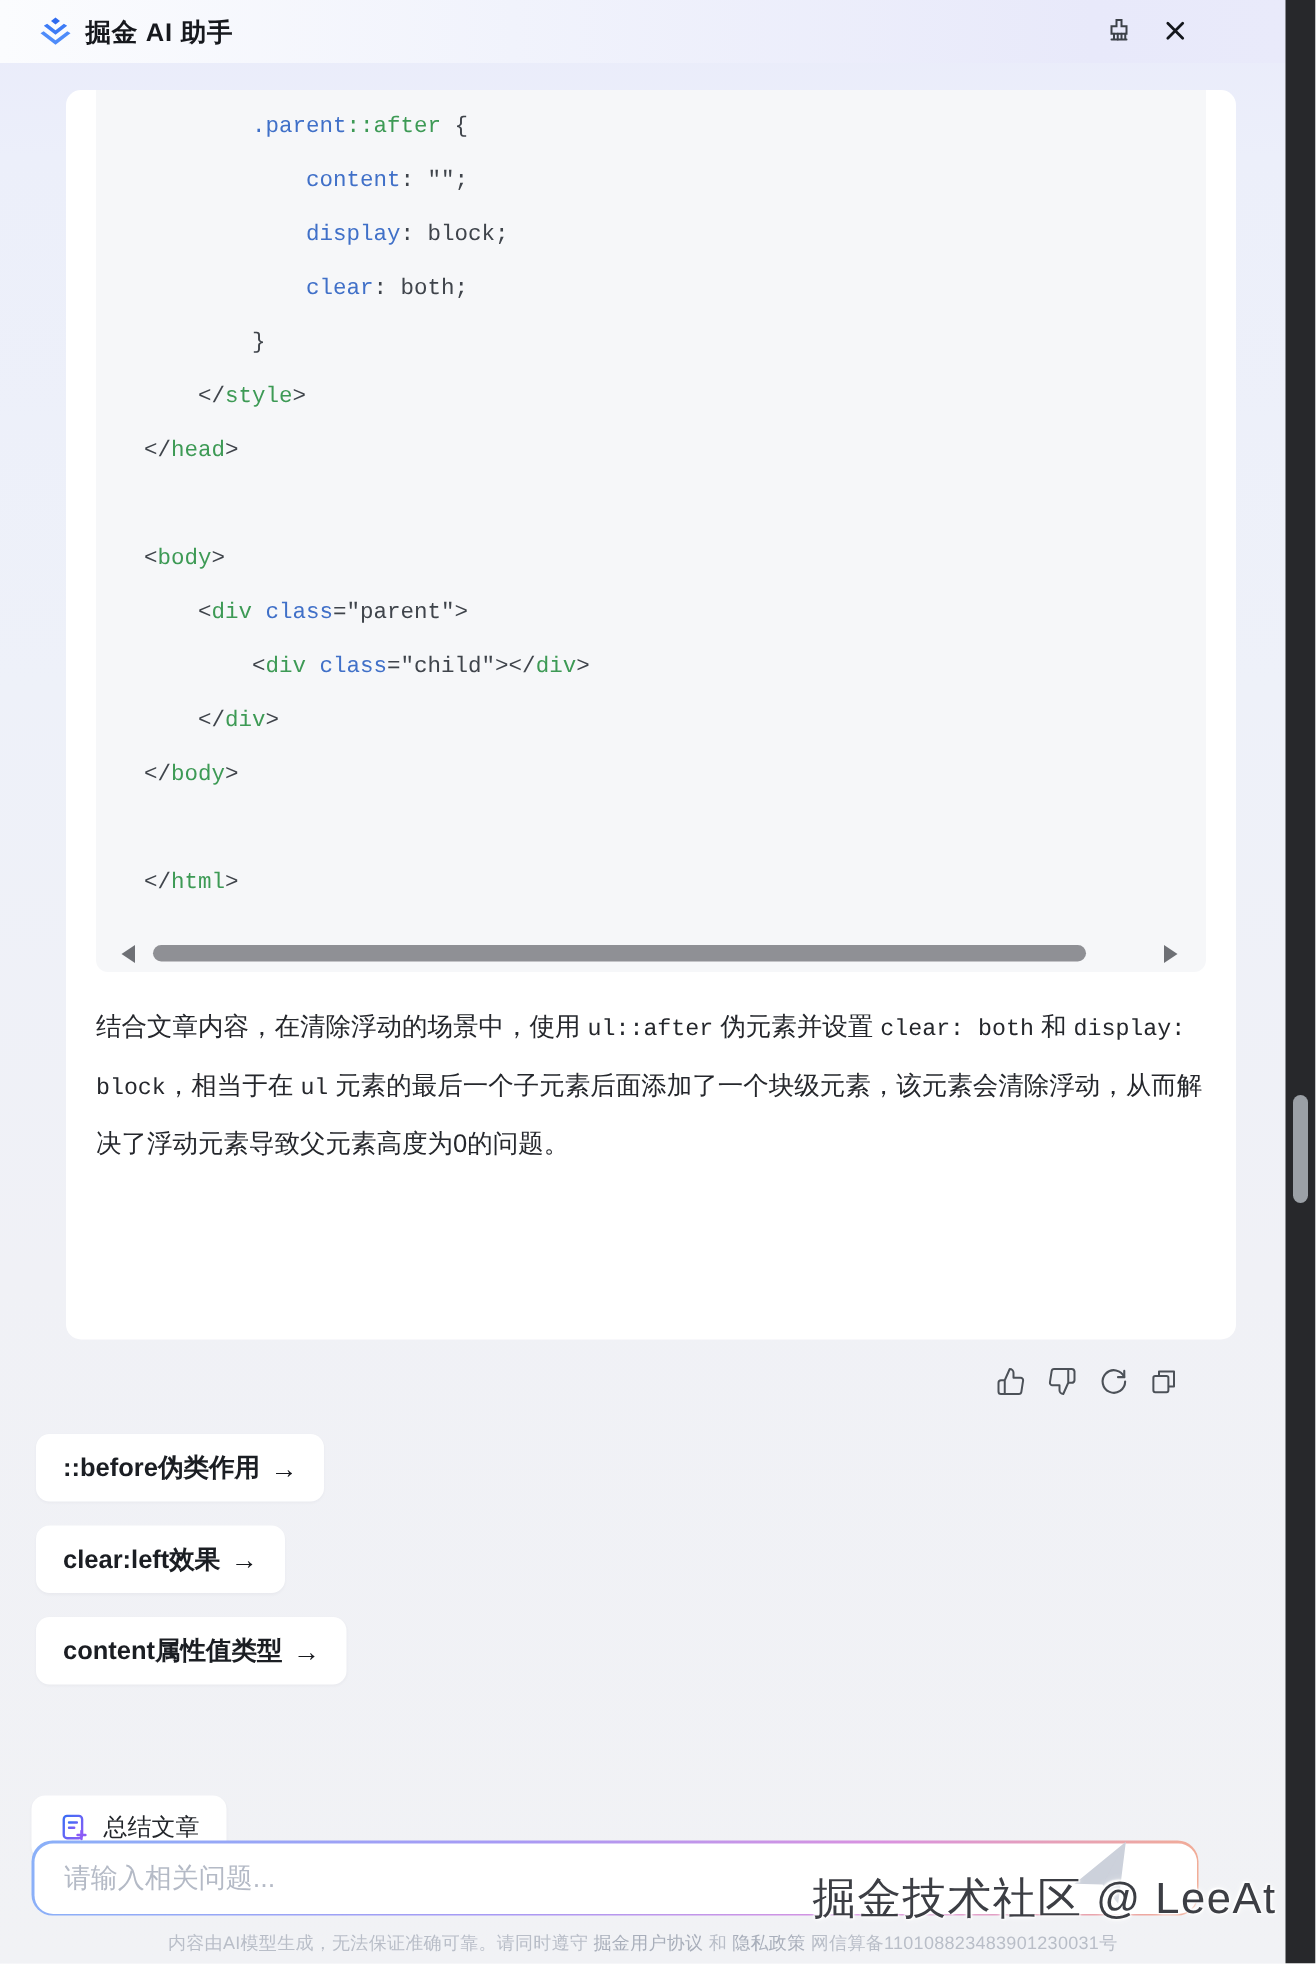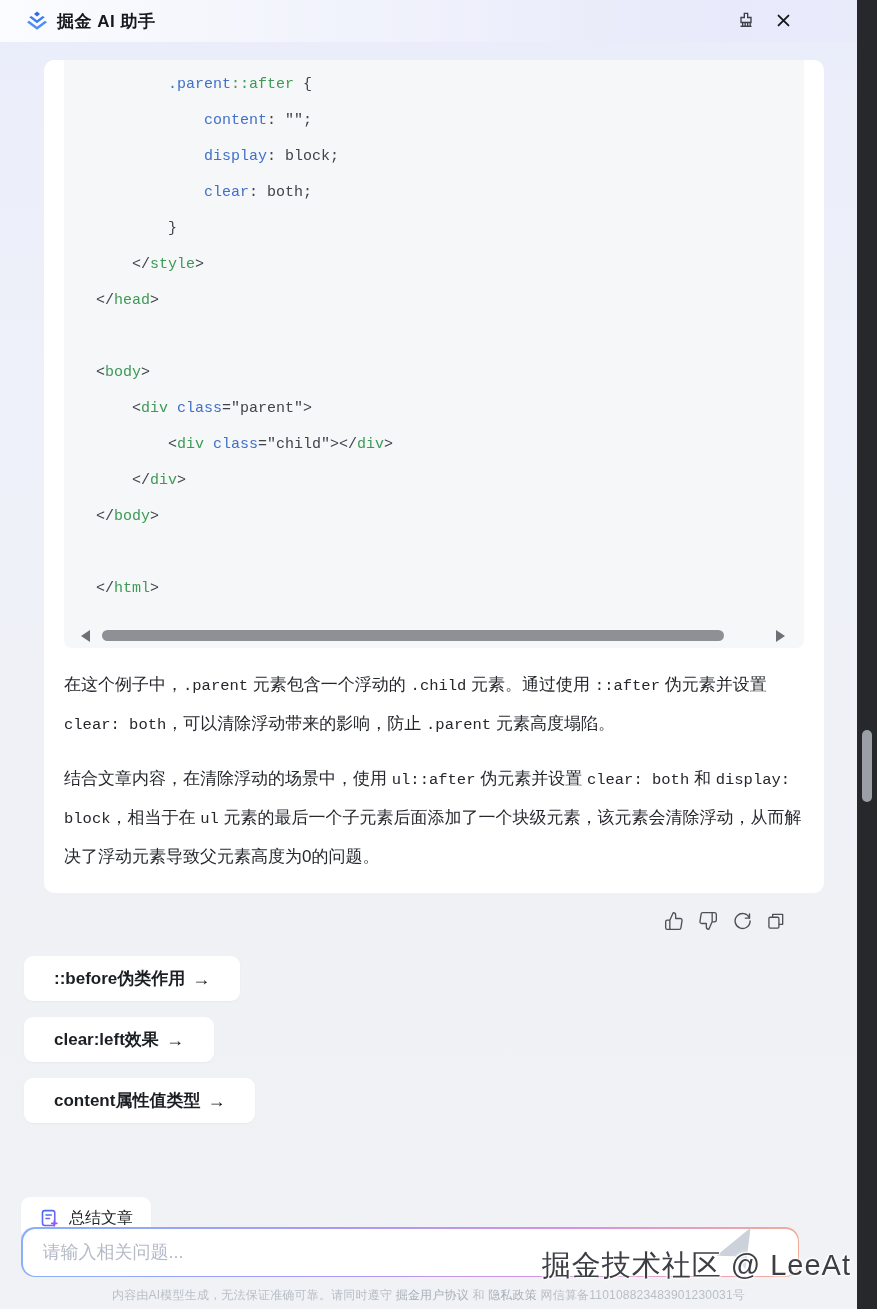--- a/index.html
+++ b/index.html
@@ -36,21 +36,21 @@
   .paras p{margin:0 0 16px;font-size:17px;line-height:37px;color:#25272c;}
   .mono{font-family:"Liberation Mono",monospace;font-size:15.5px;}
   
   .actions{position:absolute;top:908px;right:69px;display:flex;gap:10px;}
   .act{background:none;border:none;padding:2px;cursor:pointer;width:24px;height:26px;display:inline-flex;align-items:center;justify-content:center;}
   .act svg{stroke:#4c5158;}
   
   .sugg-list{position:absolute;left:24px;top:956px;display:flex;flex-direction:column;align-items:flex-start;gap:16px;}
   .sugg{
     display:inline-flex;align-items:center;gap:7px;background:#ffffff;border:none;cursor:pointer;
-    border-radius:9px;padding:11px 30px;font-family:"Liberation Sans",sans-serif;
+    border-radius:9px;padding:11px 18px;font-family:"Liberation Sans",sans-serif;
     font-size:17px;font-weight:600;color:#1b1e23;box-shadow:0 1px 2px rgba(40,50,80,.04);
   }
   .sugg .arr{font-size:18px;font-weight:700;color:#16181d;line-height:1;}
   
   .summ{
     position:absolute;left:21px;top:1160px;display:inline-flex;align-items:center;gap:9px;
     background:#ffffff;border:none;border-radius:9px;padding:11px 18px;cursor:pointer;
     font-family:"Liberation Sans",sans-serif;font-size:16px;font-weight:500;color:#23262b;
     box-shadow:0 1px 2px rgba(40,50,80,.04);
     margin-top:37px;
@@ -118,21 +118,20 @@
   <div class="bubble">
     <div class="codeblock">
       <div class="code-content"><div class="cl"><span class="tk-p">        </span><span class="tk-b">.parent</span><span class="tk-g">::after</span><span class="tk-p"> {</span></div><div class="cl"><span class="tk-p">            </span><span class="tk-b">content</span><span class="tk-p">: "";</span></div><div class="cl"><span class="tk-p">            </span><span class="tk-b">display</span><span class="tk-p">: block;</span></div><div class="cl"><span class="tk-p">            </span><span class="tk-b">clear</span><span class="tk-p">: both;</span></div><div class="cl"><span class="tk-p">        }</span></div><div class="cl"><span class="tk-p">    &lt;/</span><span class="tk-g">style</span><span class="tk-p">&gt;</span></div><div class="cl"><span class="tk-p">&lt;/</span><span class="tk-g">head</span><span class="tk-p">&gt;</span></div><div class="cl">&nbsp;</div><div class="cl"><span class="tk-p">&lt;</span><span class="tk-g">body</span><span class="tk-p">&gt;</span></div><div class="cl"><span class="tk-p">    &lt;</span><span class="tk-g">div</span><span class="tk-p"> </span><span class="tk-b">class</span><span class="tk-p">="parent"&gt;</span></div><div class="cl"><span class="tk-p">        &lt;</span><span class="tk-g">div</span><span class="tk-p"> </span><span class="tk-b">class</span><span class="tk-p">="child"&gt;&lt;/</span><span class="tk-g">div</span><span class="tk-p">&gt;</span></div><div class="cl"><span class="tk-p">    &lt;/</span><span class="tk-g">div</span><span class="tk-p">&gt;</span></div><div class="cl"><span class="tk-p">&lt;/</span><span class="tk-g">body</span><span class="tk-p">&gt;</span></div><div class="cl">&nbsp;</div><div class="cl"><span class="tk-p">&lt;/</span><span class="tk-g">html</span><span class="tk-p">&gt;</span></div></div>
       <div class="hscroll">
         <span class="arrL"></span>
         <span class="hthumb"></span>
         <span class="arrR"></span>
       </div>
     </div>
     <div class="paras">
-        <p><span>在这个例子中，</span><span class="mono">.parent</span><span> 元素包含一个浮动的 </span><span class="mono">.child</span><span> 元素。通过使用 </span><span class="mono">::after</span><span> 伪元素并设置 </span><span class="mono">clear: both</span><span>，可以清除浮动带来的影响，防止 </span><span class="mono">.parent</span><span> 元素高度塌陷。</span></p>
         <p><span>结合文章内容，在清除浮动的场景中，使用 </span><span class="mono">ul::after</span><span> 伪元素并设置 </span><span class="mono">clear: both</span><span> 和 </span><span class="mono">display: block</span><span>，相当于在 </span><span class="mono">ul</span><span> 元素的最后一个子元素后面添加了一个块级元素，该元素会清除浮动，从而解决了浮动元素导致父元素高度为0的问题。</span></p>
       </div>
   </div>
 
   <div class="actions">
     <button class="act">
       <svg viewBox="0 0 24 24" width="20" height="20" fill="none" stroke-width="1.6" stroke-linejoin="round">
         <path d="M14 9V5a3 3 0 0 0-3-3l-4 9v11h11.28a2 2 0 0 0 2-1.7l1.38-9a2 2 0 0 0-2-2.3zM7 22H4a2 2 0 0 1-2-2v-7a2 2 0 0 1 2-2h3"></path>
       </svg>
     </button>

